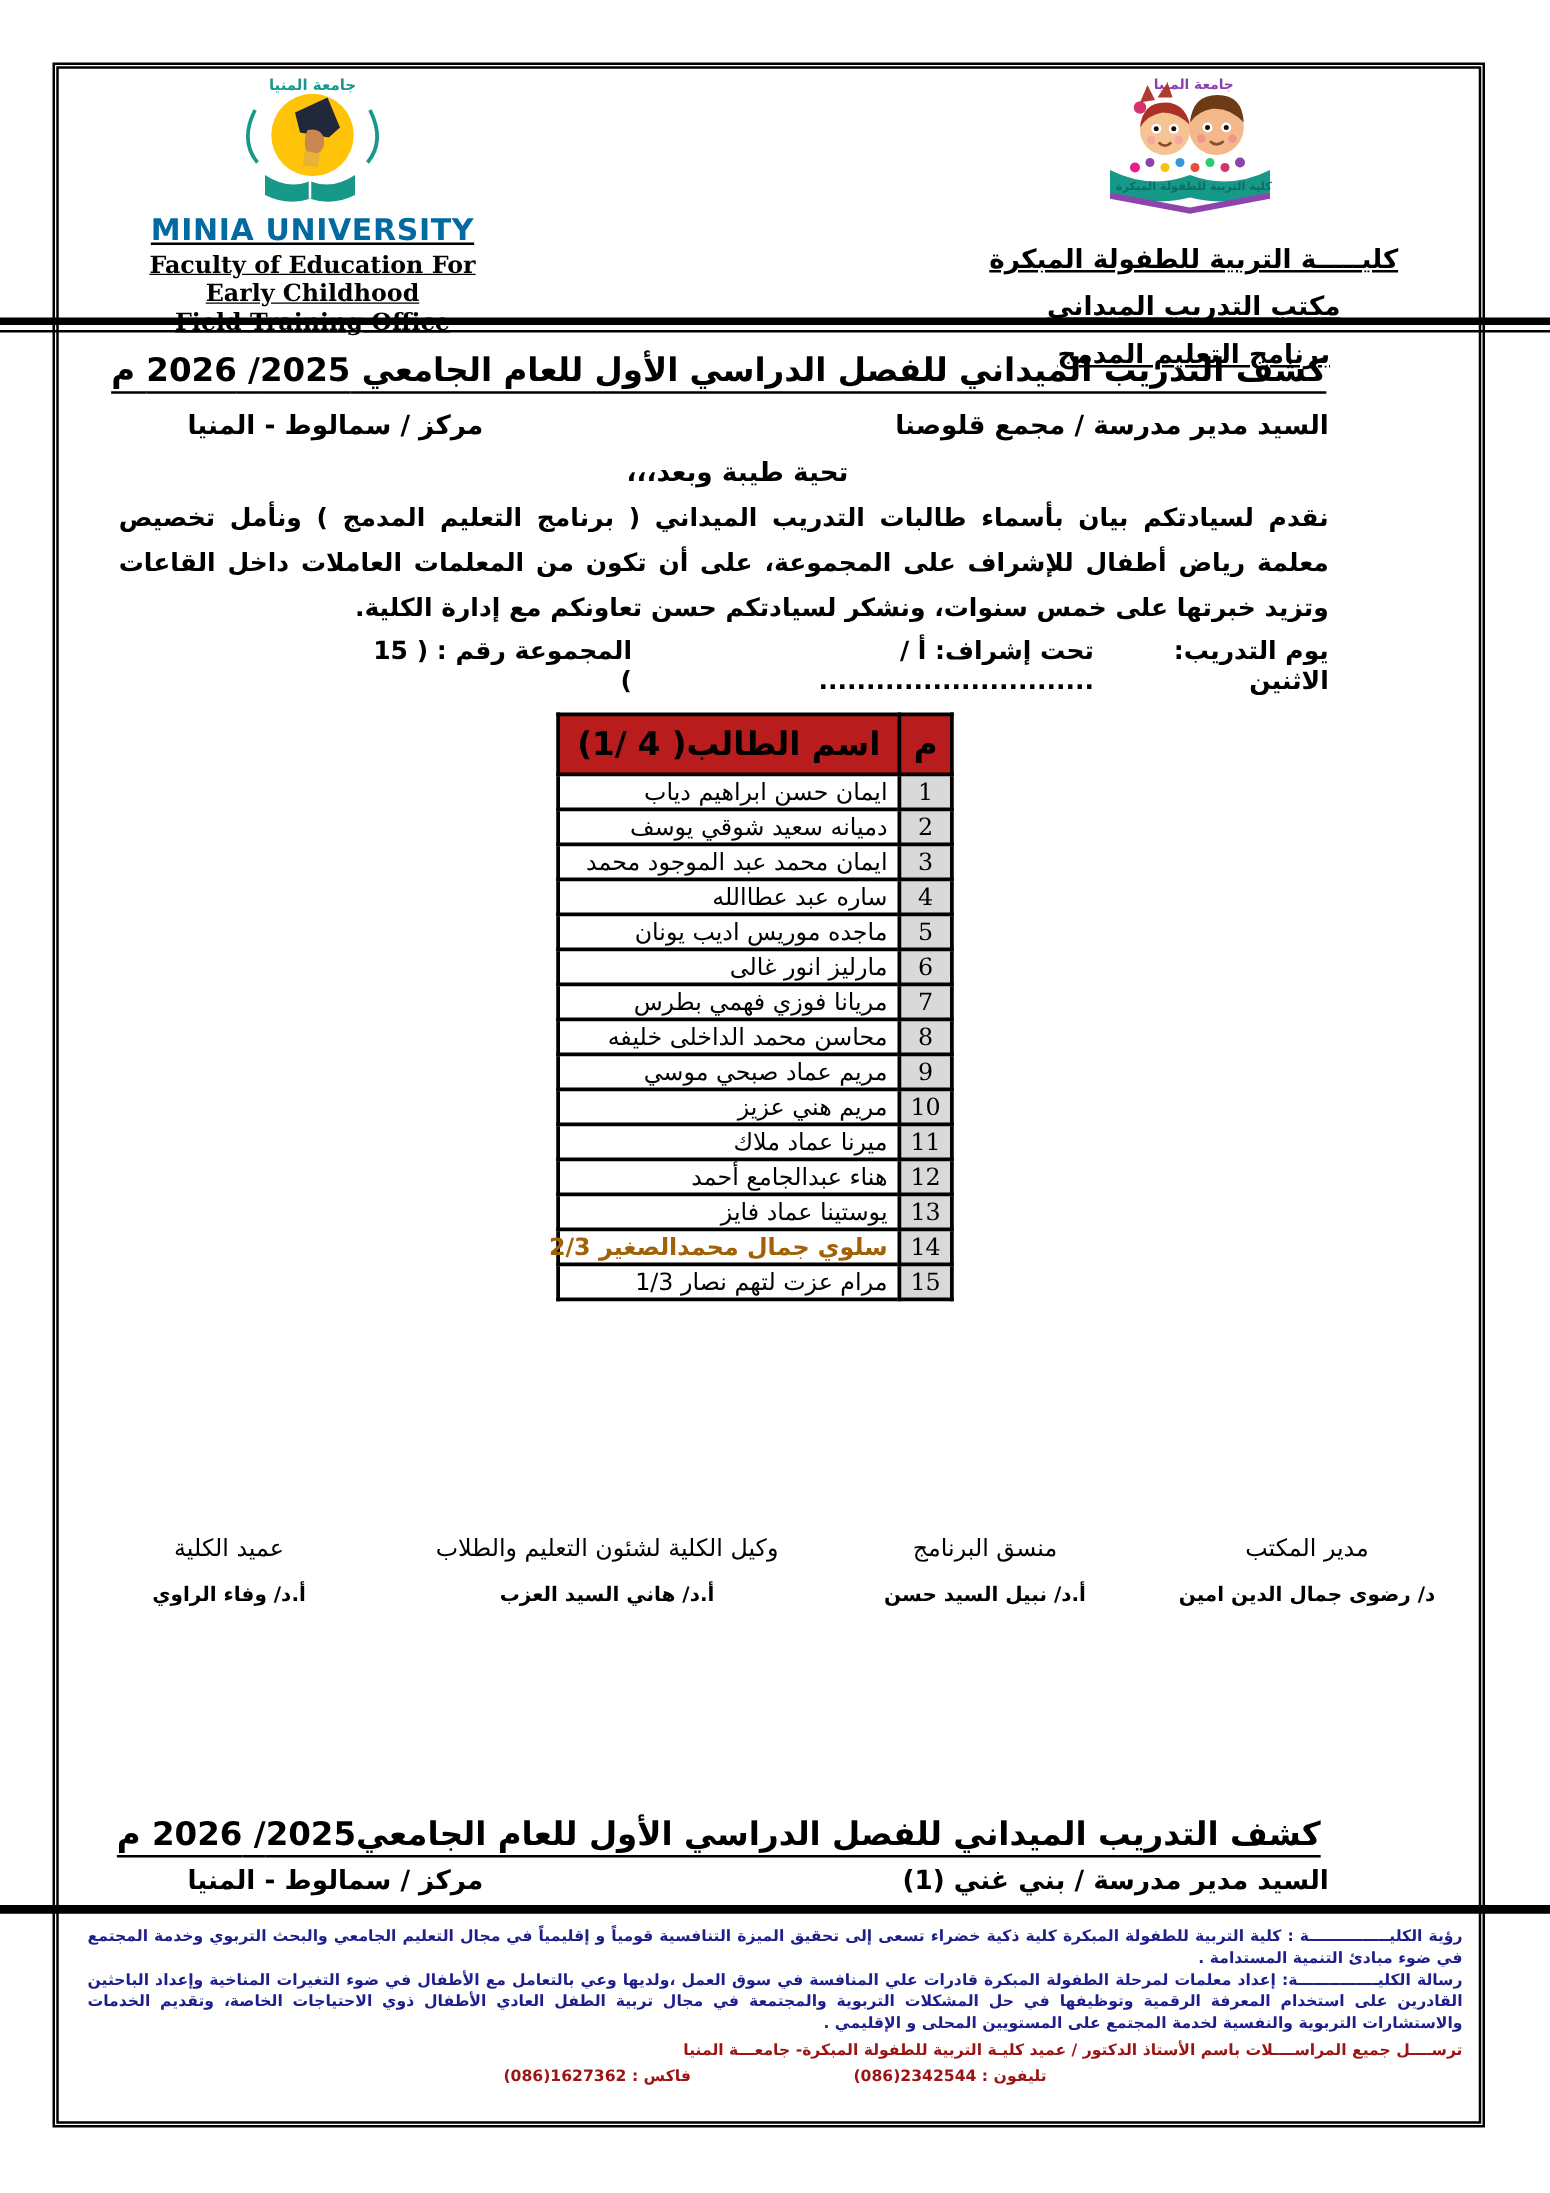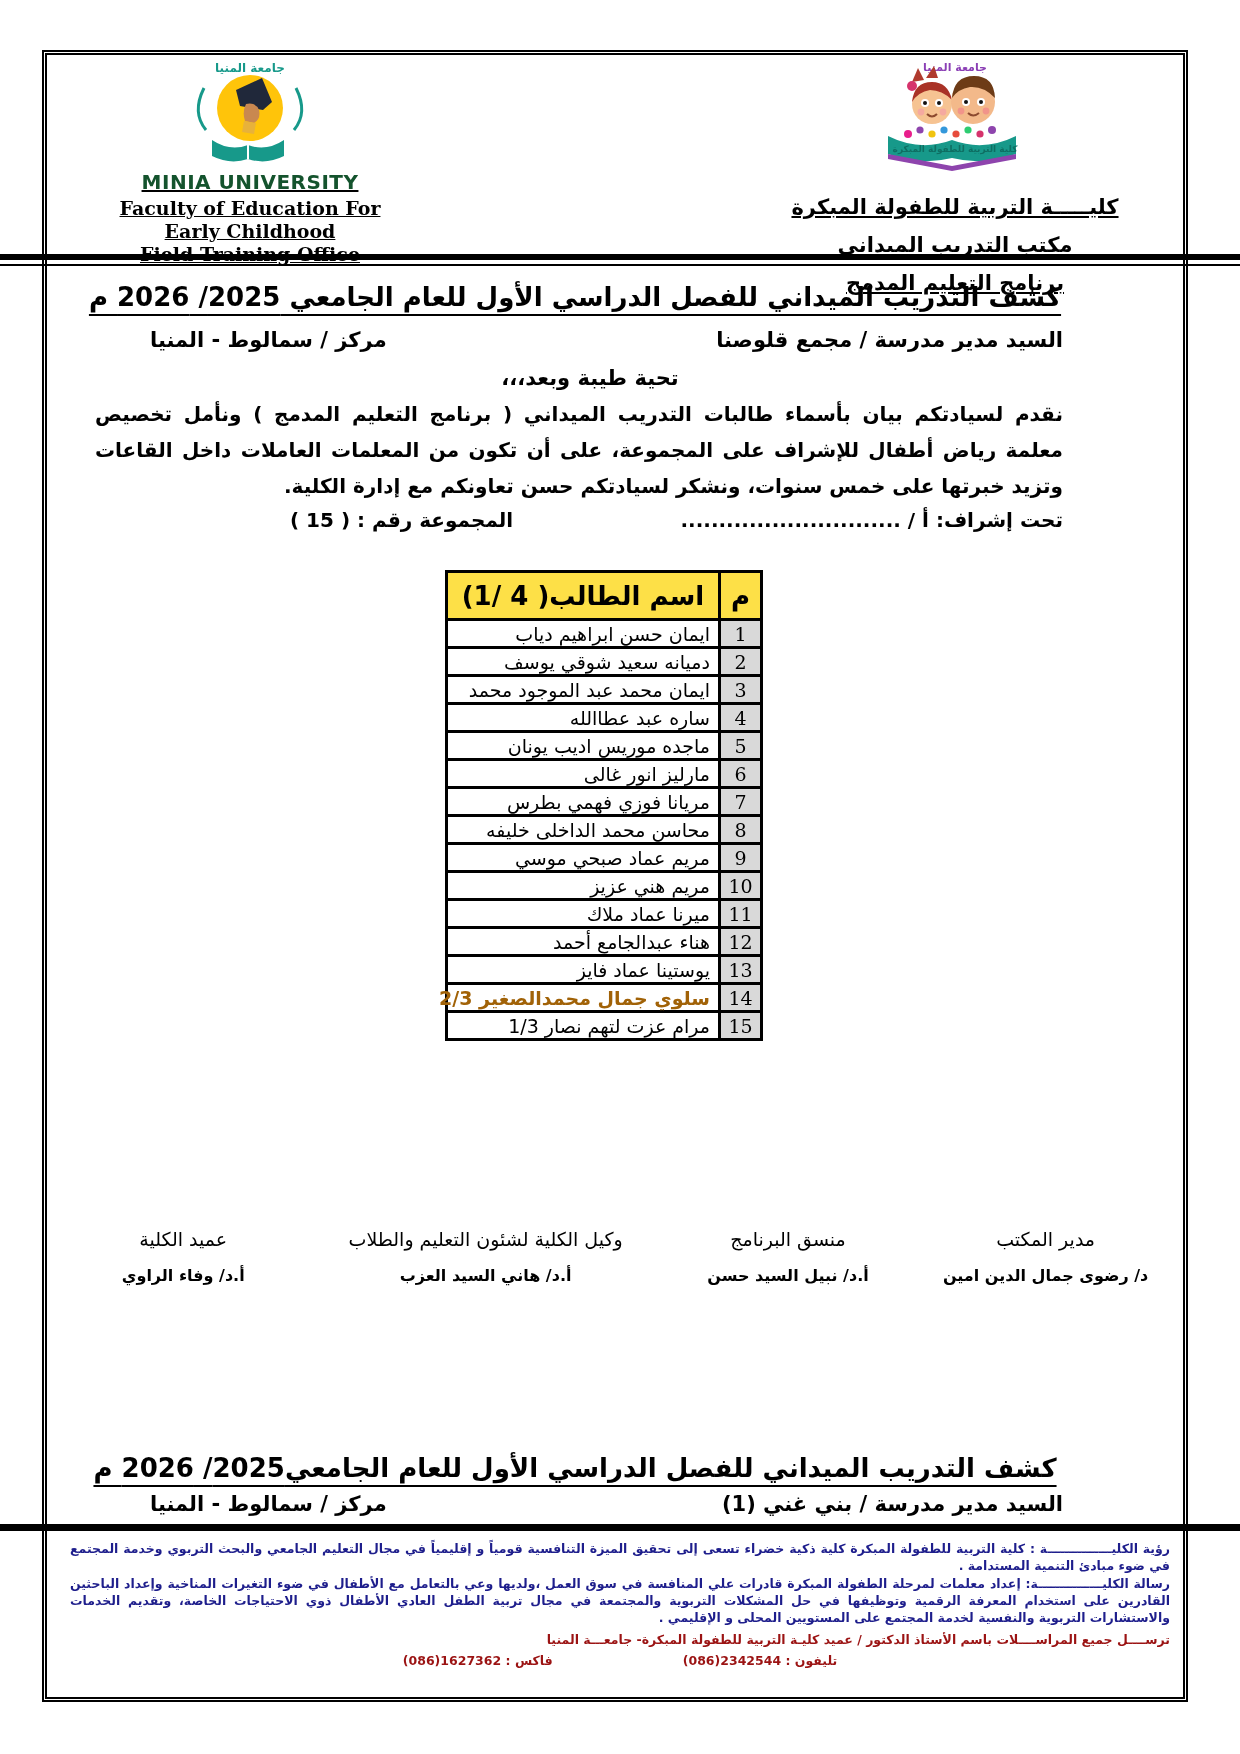--- a/index.html
+++ b/index.html
@@ -7,21 +7,21 @@
     width:1240px;height:1754px;position:relative;background:#ffffff;
     font-family:"DejaVu Sans",sans-serif;color:#000;overflow:hidden;
   }
   .frame{
     position:absolute;left:42px;top:50px;width:1146px;height:1652px;
     border:5px double #000;box-sizing:border-box;pointer-events:none;
   }
   
   .header{position:absolute;top:60px;left:80px;right:105px;display:flex;justify-content:space-between;text-decoration:underline;}
   .h-left{width:340px;text-align:center;}
-  .h-left .uni-name{color:#14532d;font-weight:bold;font-size:20px;letter-spacing:.5px;margin-top:2px;}
+  .h-left .uni-name{color:#0369a1;font-weight:bold;font-size:24px;letter-spacing:.5px;margin-top:2px;}
   .h-left .uni-lines{font-family:"DejaVu Serif","Liberation Serif",serif;font-weight:bold;font-size:19px;line-height:1.22;margin-top:3px;}
   .h-right{width:360px;text-align:center;}
   .h-right .ar-lines{direction:rtl;font-weight:bold;font-size:21px;line-height:1.8;margin-top:13px;}
   
   .rule1{position:absolute;top:254px;left:0;width:1240px;height:4px;border-top:6px solid #000;border-bottom:2px solid #000;}
   .rule2{position:absolute;top:1524px;left:0;width:1240px;height:7px;background:#000;}
   
   .doc-title{
     position:absolute;left:0;width:1150px;text-align:center;direction:rtl;
     font-weight:bold;font-size:26px;
@@ -43,21 +43,21 @@
   .training{
     position:absolute;top:508px;right:177px;left:290px;direction:rtl;display:flex;
     justify-content:space-between;font-weight:bold;font-size:20px;
   }
   
   table.students{
     position:absolute;top:570px;left:445px;width:318px;direction:rtl;
     border-collapse:collapse;table-layout:fixed;
   }
   table.students th,table.students td{border:3px solid #000;box-sizing:border-box;}
-  table.students th{background:#fde047;font-weight:bold;height:48px;}
+  table.students th{background:#b91c1c;font-weight:bold;height:48px;}
   th.col-idx{width:42px;font-size:26px;}
   th.col-name{font-size:26px;}
   td.cell-idx{background:#d9d9d9;text-align:center;font-family:"DejaVu Serif","Liberation Serif",serif;font-size:19px;height:28px;}
   td.cell-name{text-align:right;padding:0 8px 0 2px;font-size:19px;height:28px;white-space:nowrap;}
   td.cell-name.red{color:#a16207;font-weight:bold;}
   
   .signatures{position:absolute;top:1228px;right:60px;left:60px;display:flex;direction:rtl;}
   .sig{text-align:center;}
   .sig:nth-child(1){width:24%;}
   .sig:nth-child(2){width:22%;}
@@ -156,20 +156,21 @@
 <div class="addr-row a1">
   <span>السيد مدير مدرسة  /  مجمع قلوصنا</span>
   <span>مركز /  سمالوط - المنيا</span>
 </div>
 
 <div class="greeting">تحية طيبة وبعد،،،</div>
 
 <div class="body-par">نقدم لسيادتكم بيان بأسماء طالبات التدريب الميداني ( برنامج التعليم المدمج ) ونأمل تخصيص معلمة رياض أطفال للإشراف على المجموعة، على أن تكون من المعلمات العاملات داخل القاعات وتزيد خبرتها على خمس سنوات، ونشكر لسيادتكم حسن تعاونكم مع إدارة الكلية.</div>
 
 <div class="training">
+  <span>يوم التدريب:  الاثنين</span>
   <span>تحت إشراف: أ / .............................</span>
   <span>المجموعة رقم :   ( 15 )</span>
 </div>
 
 <table class="students">
   <thead>
     <tr>
       <th class="col-idx">م</th>
       <th class="col-name">اسم الطالب( 4 /1)</th>
     </tr>

